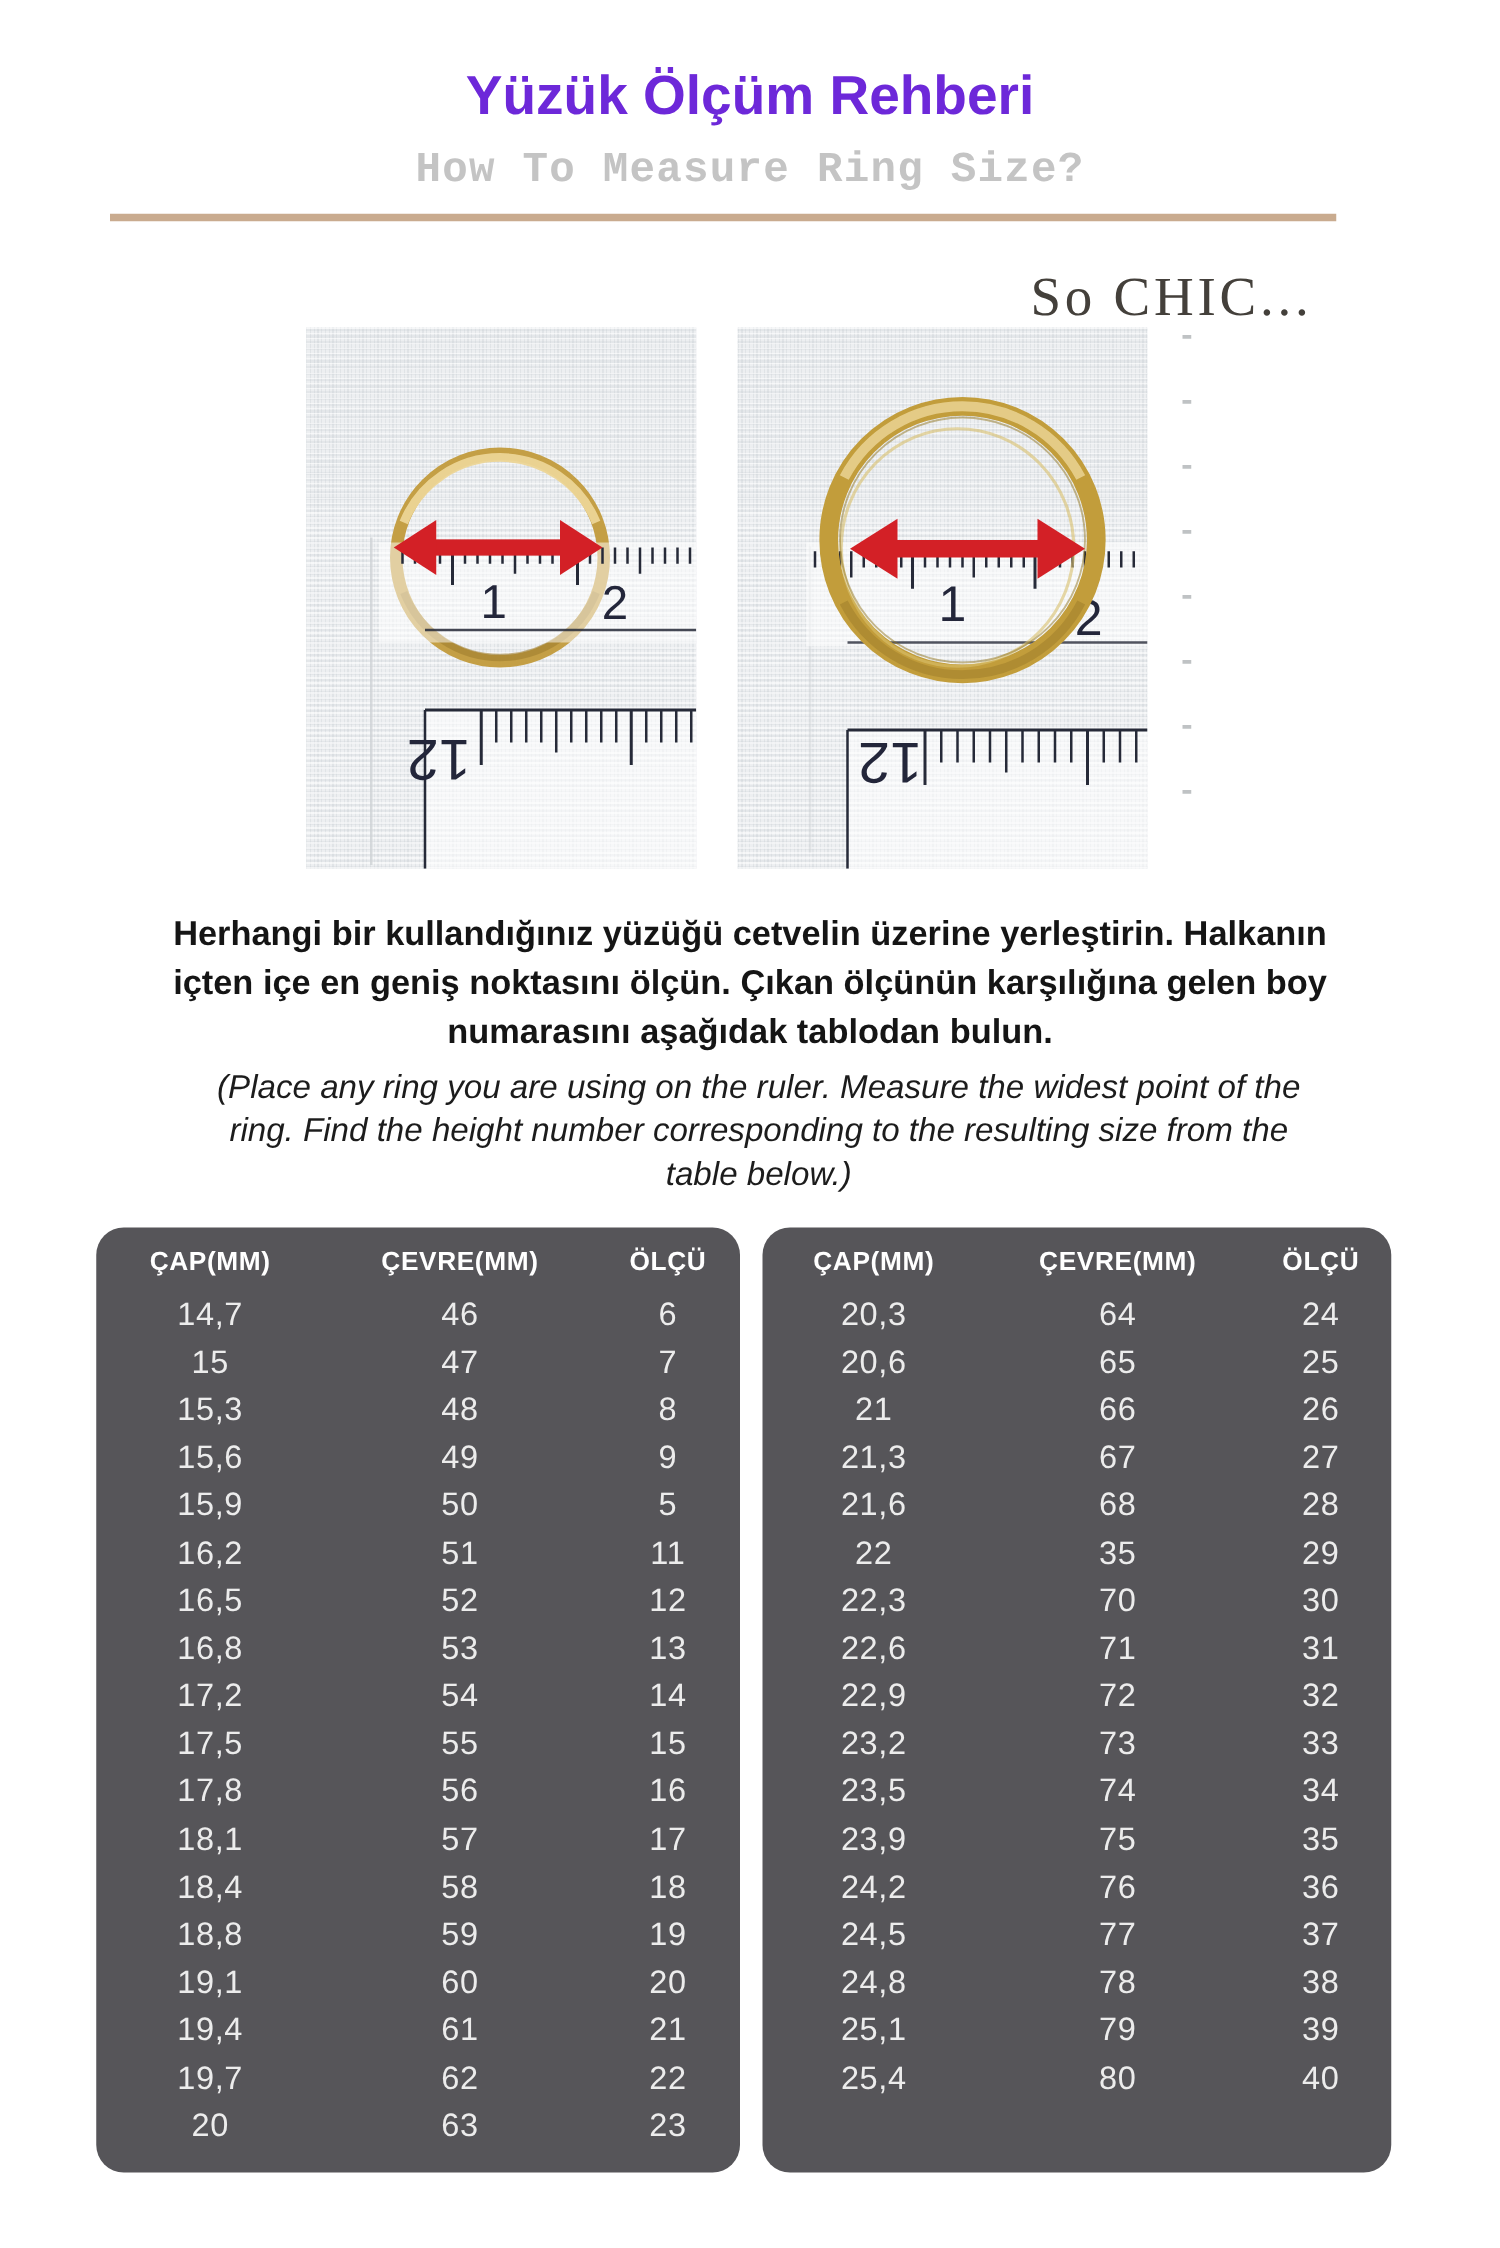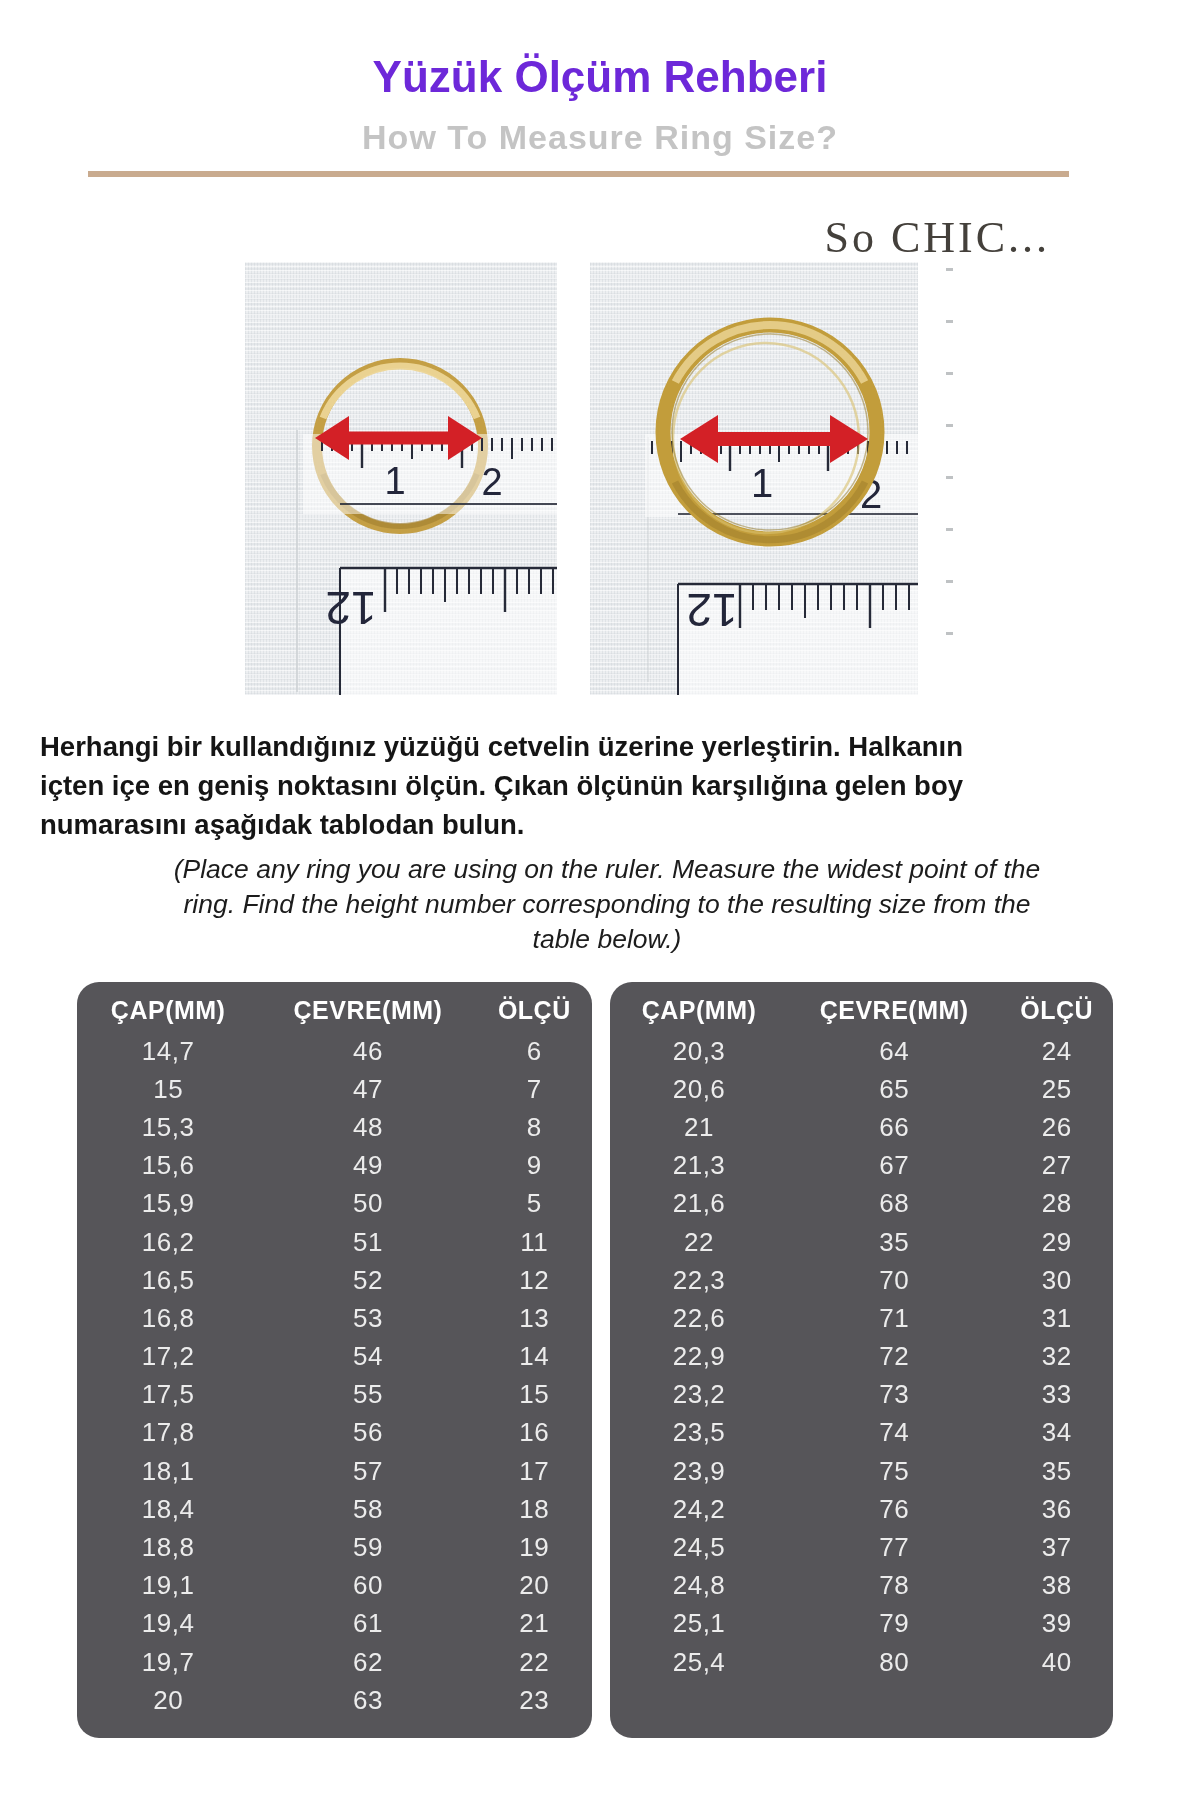--- a/index.html
+++ b/index.html
@@ -6,21 +6,21 @@
   body{
     width:1200px;height:1798px;position:relative;background:#ffffff;
     font-family:"Liberation Sans",sans-serif;overflow:hidden;
   }
   .page-title{
     position:absolute;top:52px;left:0;right:0;margin:0;
     text-align:center;font-size:44px;font-weight:700;color:#6d28d9;letter-spacing:0;
   }
   .page-subtitle{
     position:absolute;top:118px;left:0;right:0;margin:0;
-    text-align:center;font-size:34px;font-weight:700;color:#c4c4c4;letter-spacing:1px;
+    text-align:center;font-size:34px;font-weight:700;color:#c4c4c4;letter-spacing:1px;font-family:Liberation Mono, monospace;
   }
   .divider{
     position:absolute;top:171px;left:88px;width:981px;height:6px;background:#c9ab8f;
   }
   .brand{
     position:absolute;top:212px;right:150px;
     font-family:"Liberation Serif",serif;font-size:44px;font-weight:400;
     color:#44403b;letter-spacing:3px;
   }
   .photo{
@@ -30,38 +30,38 @@
       repeating-linear-gradient(0deg, rgba(255,255,255,0.55) 0 1px, rgba(0,0,0,0) 1px 4px),
       repeating-linear-gradient(90deg, rgba(191,198,204,0.28) 0 1px, rgba(0,0,0,0) 1px 3px),
       repeating-linear-gradient(0deg, rgba(191,198,204,0.20) 0 2px, rgba(0,0,0,0) 2px 5px);
   }
   .photo-left{left:245px;width:312px;}
   .photo-right{left:590px;width:328px;}
   .photo svg{position:absolute;left:0;top:0;}
   .dotted-line{position:absolute;left:946px;top:0;}
   .dot{position:absolute;width:7px;height:3px;background:#bfc2c4;}
   .instr-tr{
-    position:absolute;top:727px;left:40px;right:40px;text-align:left;
+    position:absolute;top:727px;left:40px;right:40px;text-align:center;
     font-size:27.5px;font-weight:700;color:#151515;line-height:39px;
   }
   .instr-en{
     position:absolute;top:852px;left:54px;right:40px;text-align:center;
     font-size:26.5px;font-weight:400;font-style:italic;color:#1c1c1c;line-height:35px;
   }
   .size-table{
     position:absolute;top:982px;height:756px;box-sizing:border-box;
     background:#565559;border-radius:22px;padding-top:6px;overflow:hidden;
   }
   .size-table-left{left:77px;width:515px;}
   .size-table-right{left:610px;width:503px;}
   .t-header,.t-row{
     display:grid;grid-template-columns:35.4% 42.2% 22.4%;
     align-items:center;text-align:center;
   }
-  .t-header{height:44px;font-size:25px;font-weight:700;color:#ffffff;letter-spacing:0.5px;}
+  .t-header{height:44px;font-size:21px;font-weight:700;color:#ffffff;letter-spacing:0.5px;}
   .t-row{height:38.2px;font-size:26px;font-weight:300;color:#ececec;letter-spacing:0.5px;}
   .ruler-num{font-family:"Liberation Sans",sans-serif;fill:#23263a;}
 </style>
 </head>
 <body>
 
 <h1 class="page-title">Yüzük Ölçüm Rehberi</h1>
 <h2 class="page-subtitle">How To Measure Ring Size?</h2>
 <div class="divider"></div>
 <div class="brand">So CHIC...</div>

